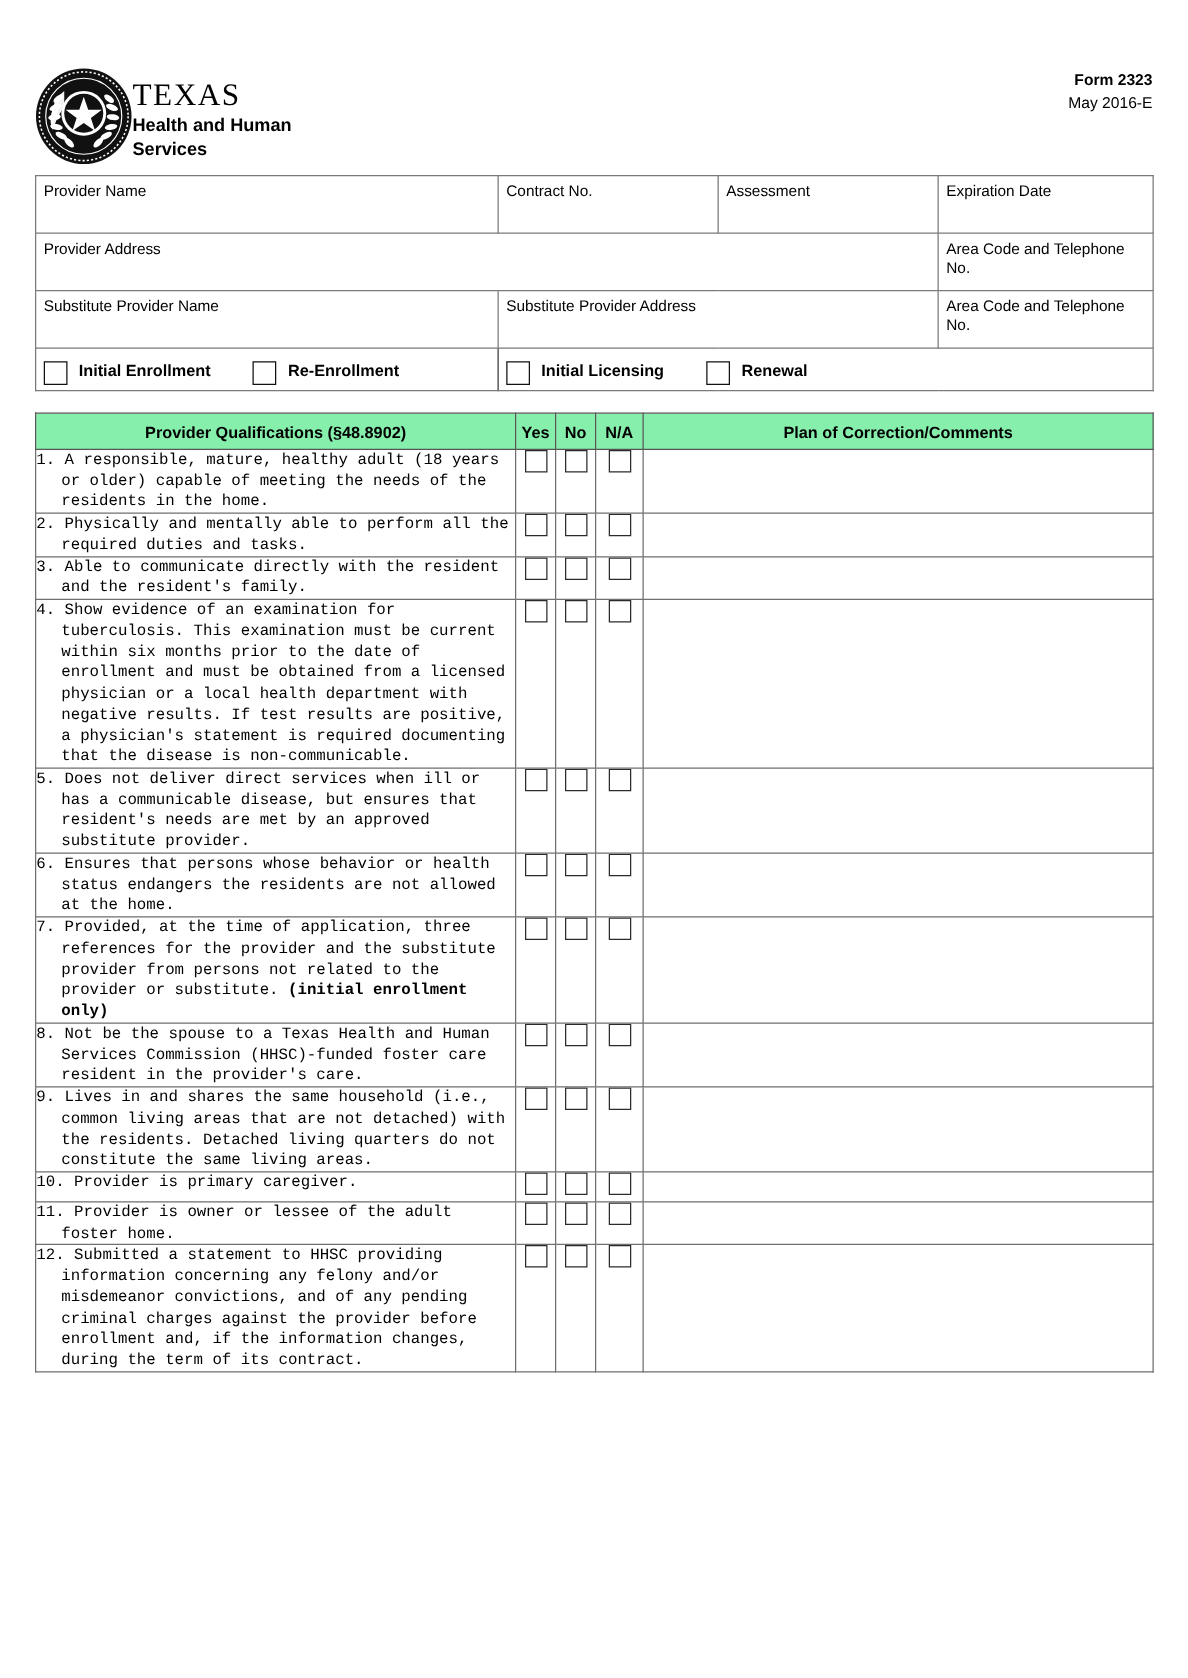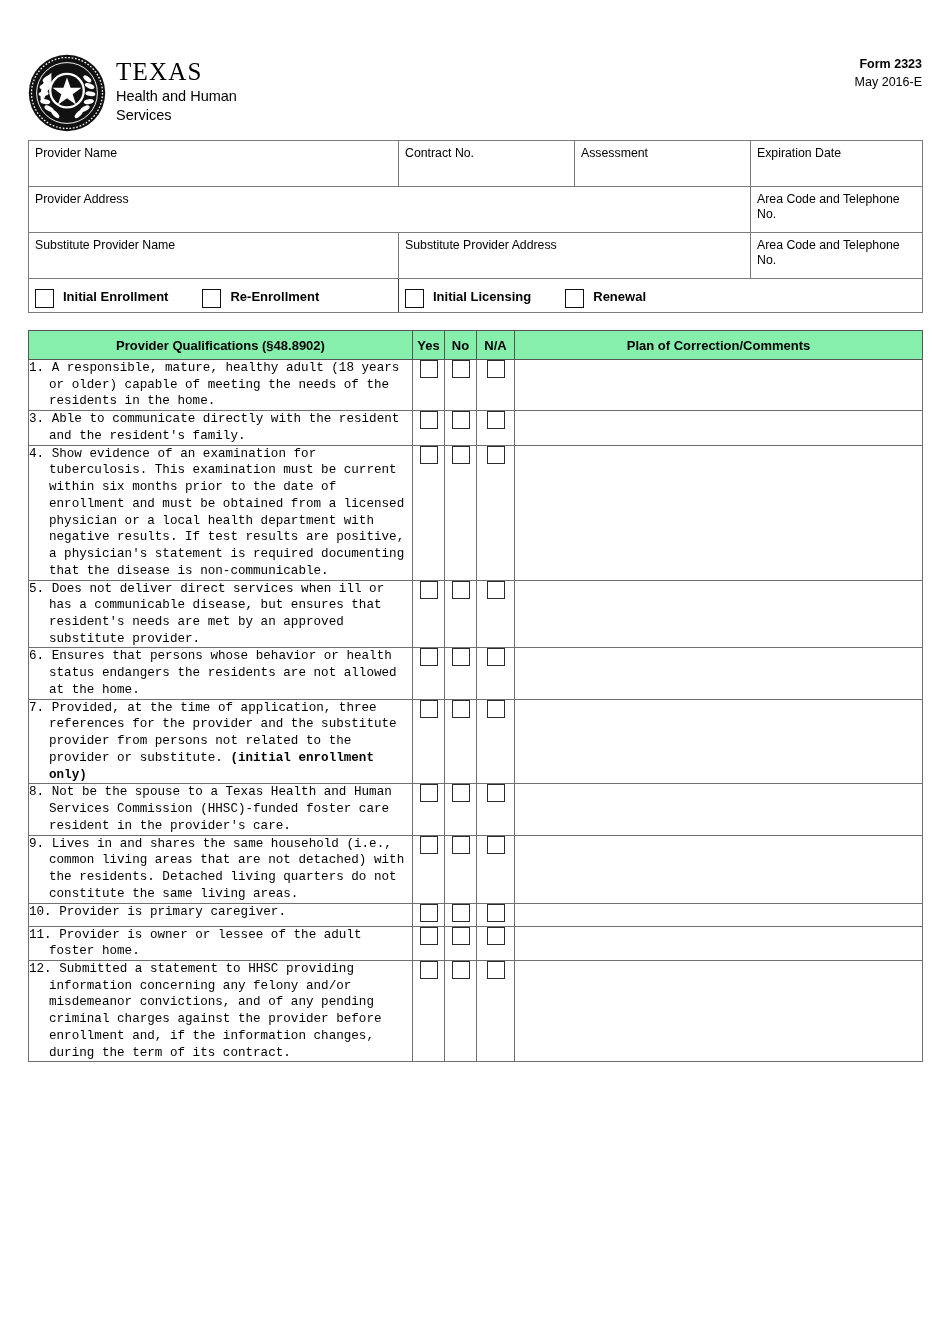--- a/index.html
+++ b/index.html
@@ -28,22 +28,22 @@
   .header {
     position: relative;
     height: 112px;
     padding-top: 58px;
   }
   .logo-block {
     position: absolute;
     left: 0px;
     top: 54px;
     display: flex;
-    align-items: center;
-    gap: 10px;
+    align-items: flex-end;
+    gap: 0;
   }
   .seal {
     width: 78px;
     height: 78px;
     flex: 0 0 78px;
     position: relative;
   }
   .logo-text {
     line-height: 1.0;
     padding-bottom: 2px;
@@ -52,21 +52,21 @@
     font-family: "Liberation Serif", serif;
     font-size: 25px;
     letter-spacing: 1.2px;
     font-weight: 400;
     color: #000;
     display: block;
     margin-bottom: 3px;
   }
   .logo-hhs {
     font-size: 14.5px;
-    font-weight: normal;
+    font-weight: bold;
     display: block;
     line-height: 1.32;
     color: #000;
   }
 
   .form-meta {
     position: absolute;
     right: 0;
     top: 56px;
     text-align: right;
@@ -342,20 +342,29 @@
           <td class="q">
             <span class="qtext">1. A responsible, mature, healthy adult (18 years or older) capable of meeting the needs of the residents in the home.</span>
           </td>
           <td class="cb"><span class="box"></span></td>
           <td class="cb"><span class="box"></span></td>
           <td class="cb"><span class="box"></span></td>
           <td class="poc"></td>
         </tr>
         <tr>
           <td class="q">
+            <span class="qtext">2. Physically and mentally able to perform all the required duties and tasks.</span>
+          </td>
+          <td class="cb"><span class="box"></span></td>
+          <td class="cb"><span class="box"></span></td>
+          <td class="cb"><span class="box"></span></td>
+          <td class="poc"></td>
+        </tr>
+        <tr>
+          <td class="q">
             <span class="qtext">3. Able to communicate directly with the resident and the resident's family.</span>
           </td>
           <td class="cb"><span class="box"></span></td>
           <td class="cb"><span class="box"></span></td>
           <td class="cb"><span class="box"></span></td>
           <td class="poc"></td>
         </tr>
         <tr>
           <td class="q">
             <span class="qtext">4. Show evidence of an examination for tuberculosis. This examination must be current within six months prior to the date of enrollment and must be obtained from a licensed physician or a local health department with negative results. If test results are positive, a physician's statement is required documenting that the disease is non-communicable.</span>

